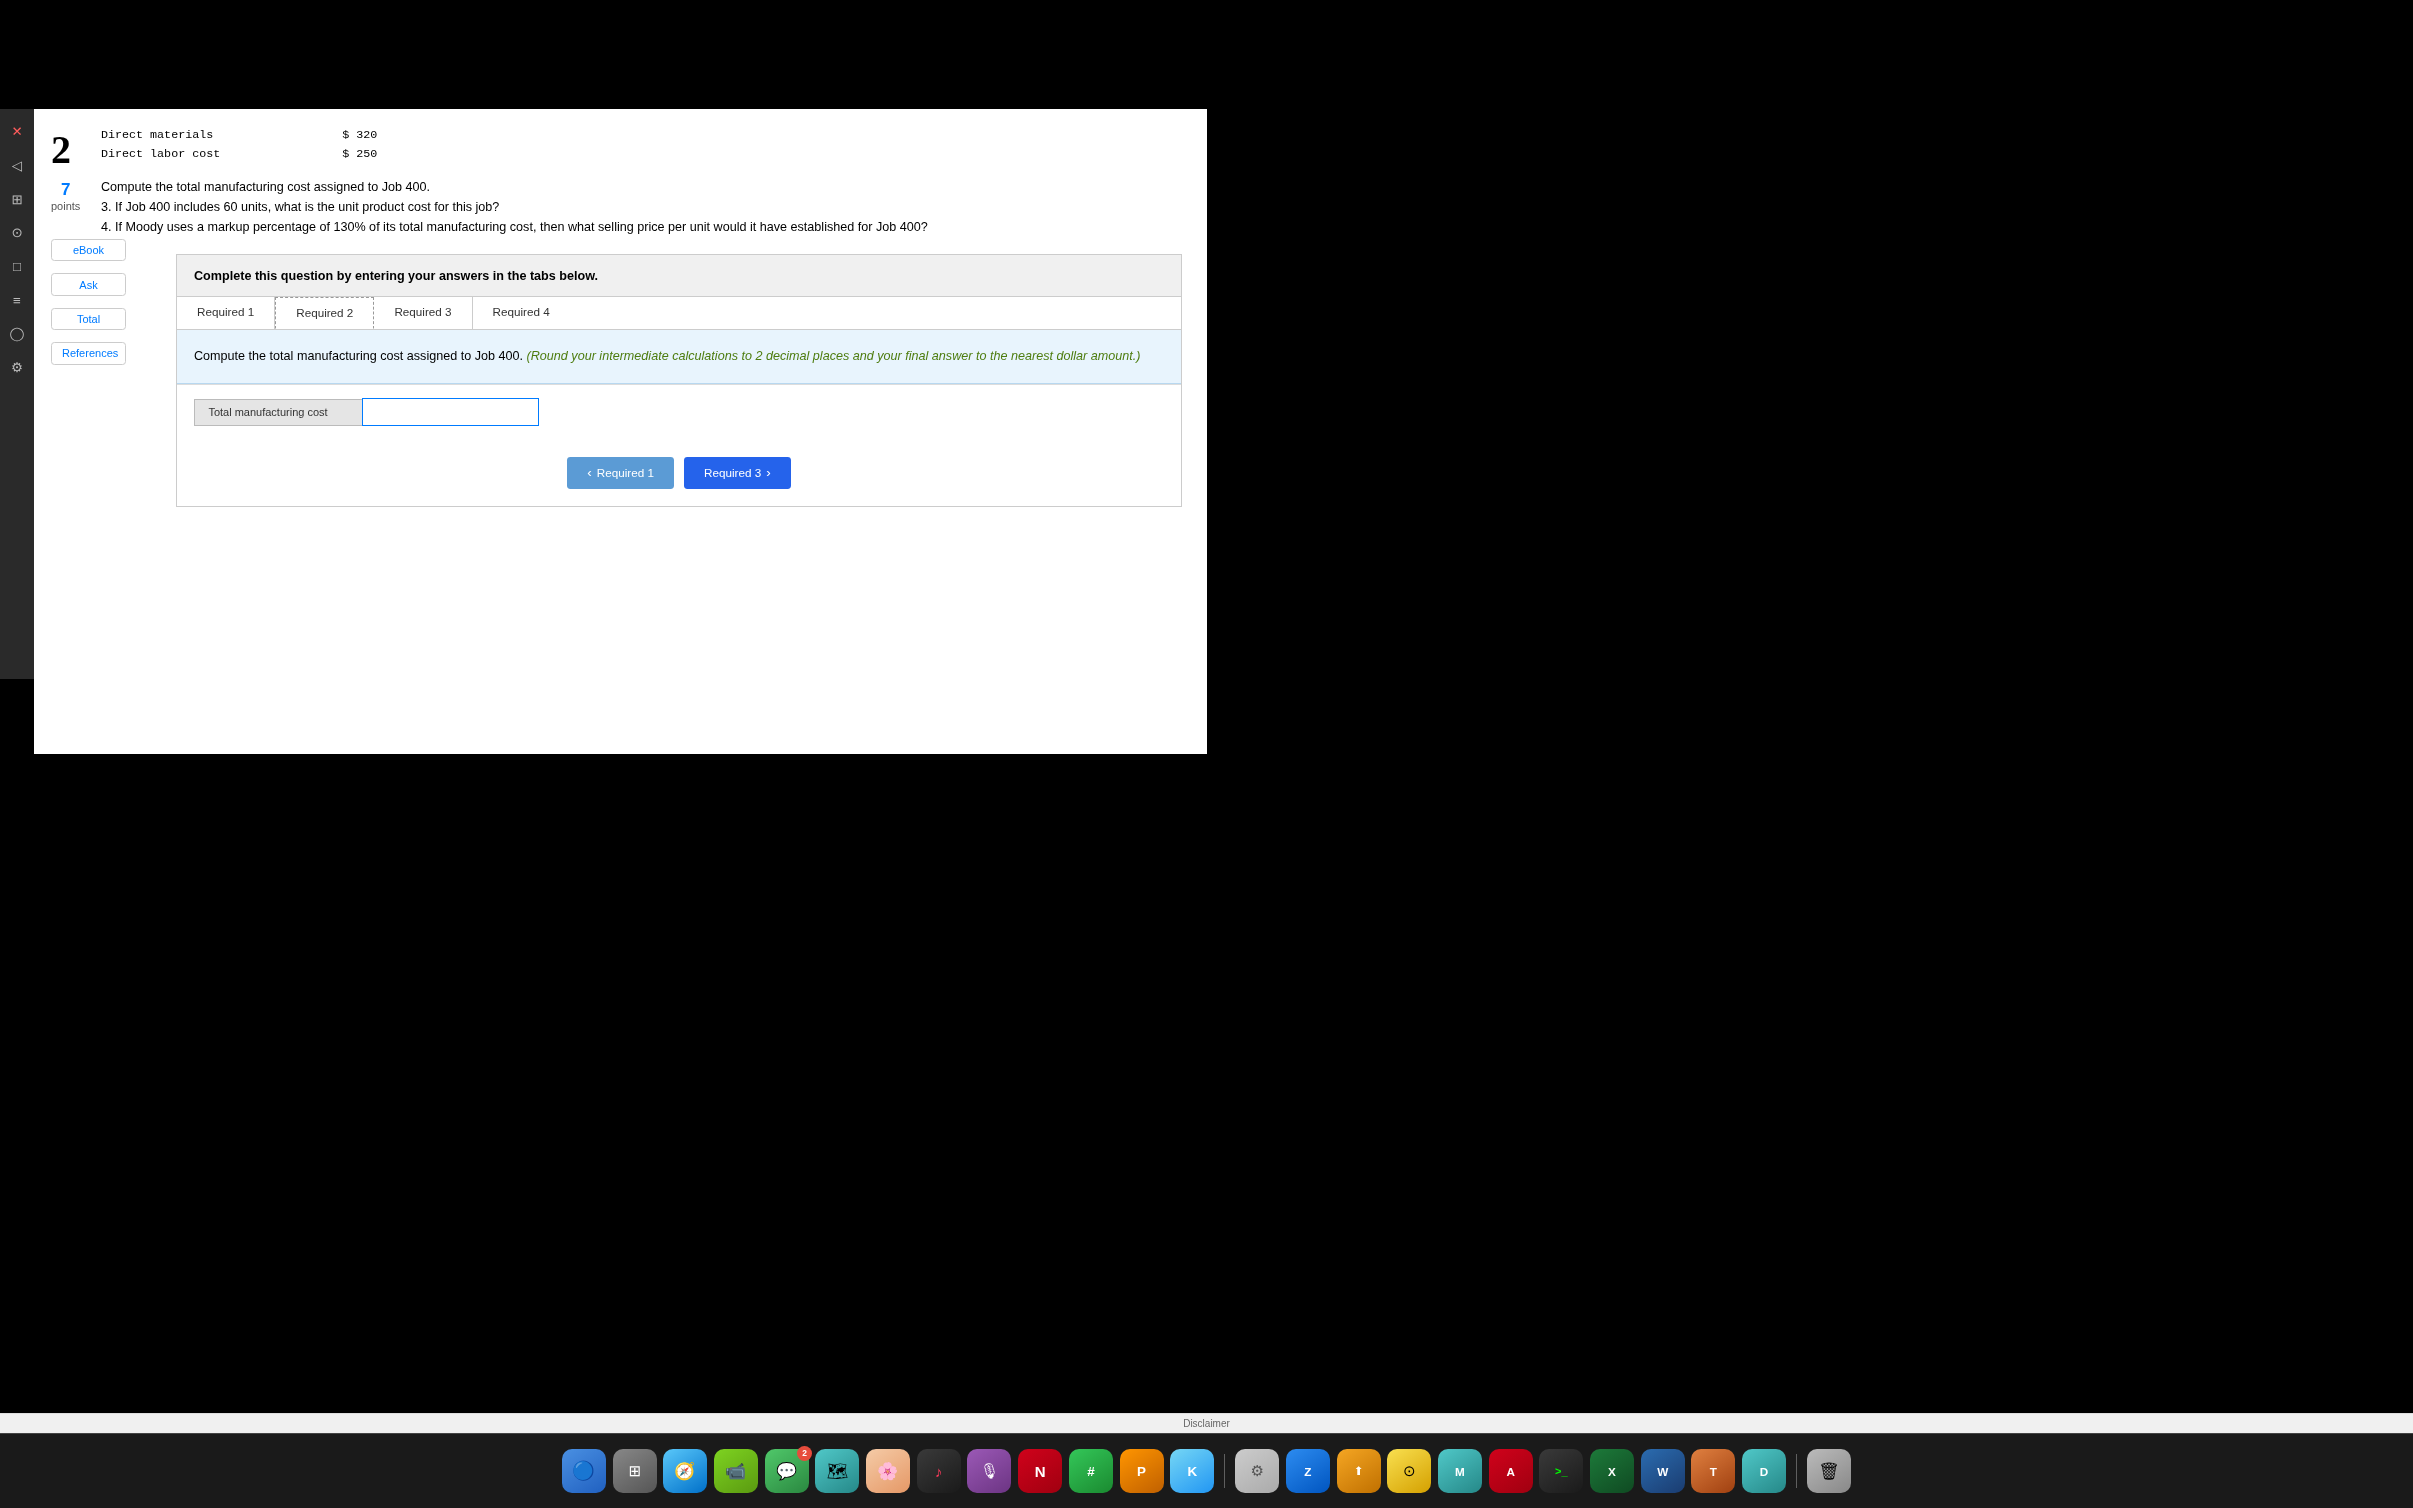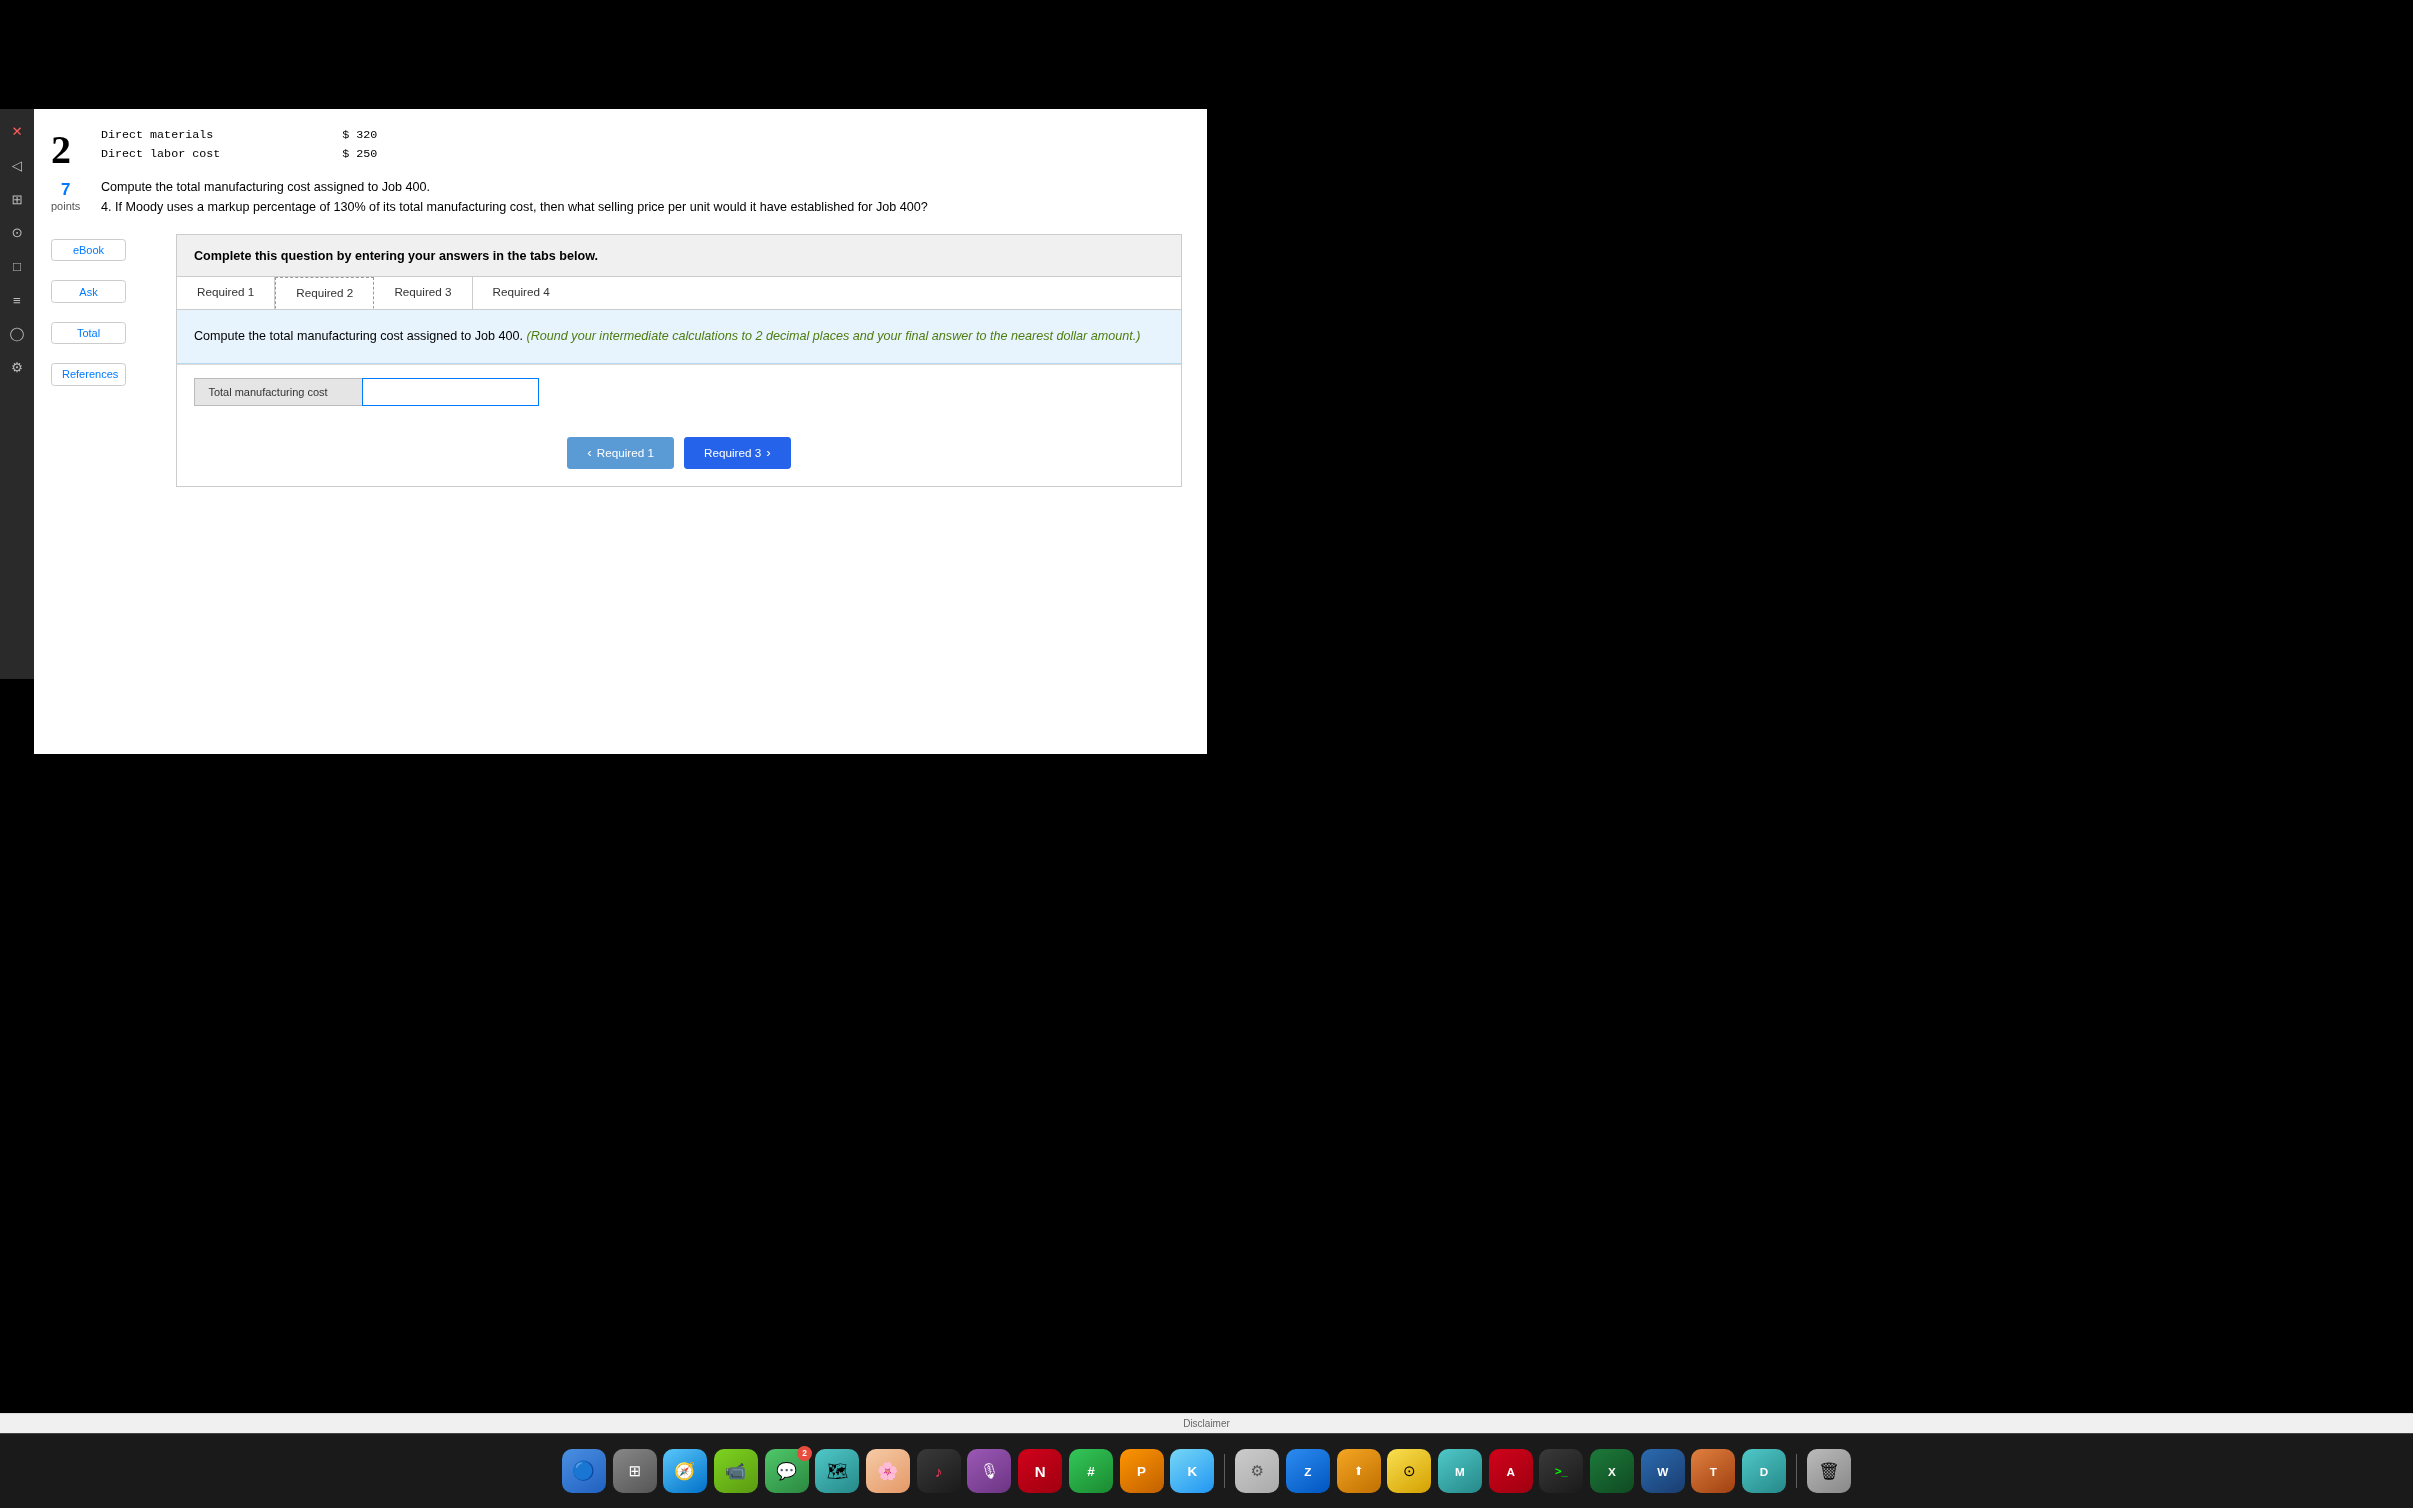--- a/index.html
+++ b/index.html
@@ -100,21 +100,21 @@
       margin-bottom: 17px;
     }
 
     
     .action-sidebar {
       position: absolute;
       left: 17px;
       top: 130px;
       display: flex;
       flex-direction: column;
-      gap: 19px;
+      gap: 12px;
     }
 
     .action-btn {
       display: block;
       text-align: center;
       padding: 4.2px 10px;
       font-size: 11px;
       color: #007bff;
       background: #fff;
       border: 0.8px solid #ccc;
@@ -377,20 +377,21 @@
         <span class="value-col">$ 320</span>
       </div>
       <div class="row">
         <span class="label-col">Direct labor cost</span>
         <span class="value-col">$ 250</span>
       </div>
     </div>
 
     <div class="question-text">
       <p>Compute the total manufacturing cost assigned to Job 400.</p>
+      <p>3. If Job 400 includes 60 units, what is the unit product cost for this job?</p>
       <p>4. If Moody uses a markup percentage of 130% of its total manufacturing cost, then what selling price per unit would it have established for Job 400?</p>
     </div>
 
     <div class="action-sidebar">
       <button class="action-btn">eBook</button>
       <button class="action-btn">Ask</button>
       <button class="action-btn">Total</button>
       <button class="action-btn">References</button>
     </div>
 

